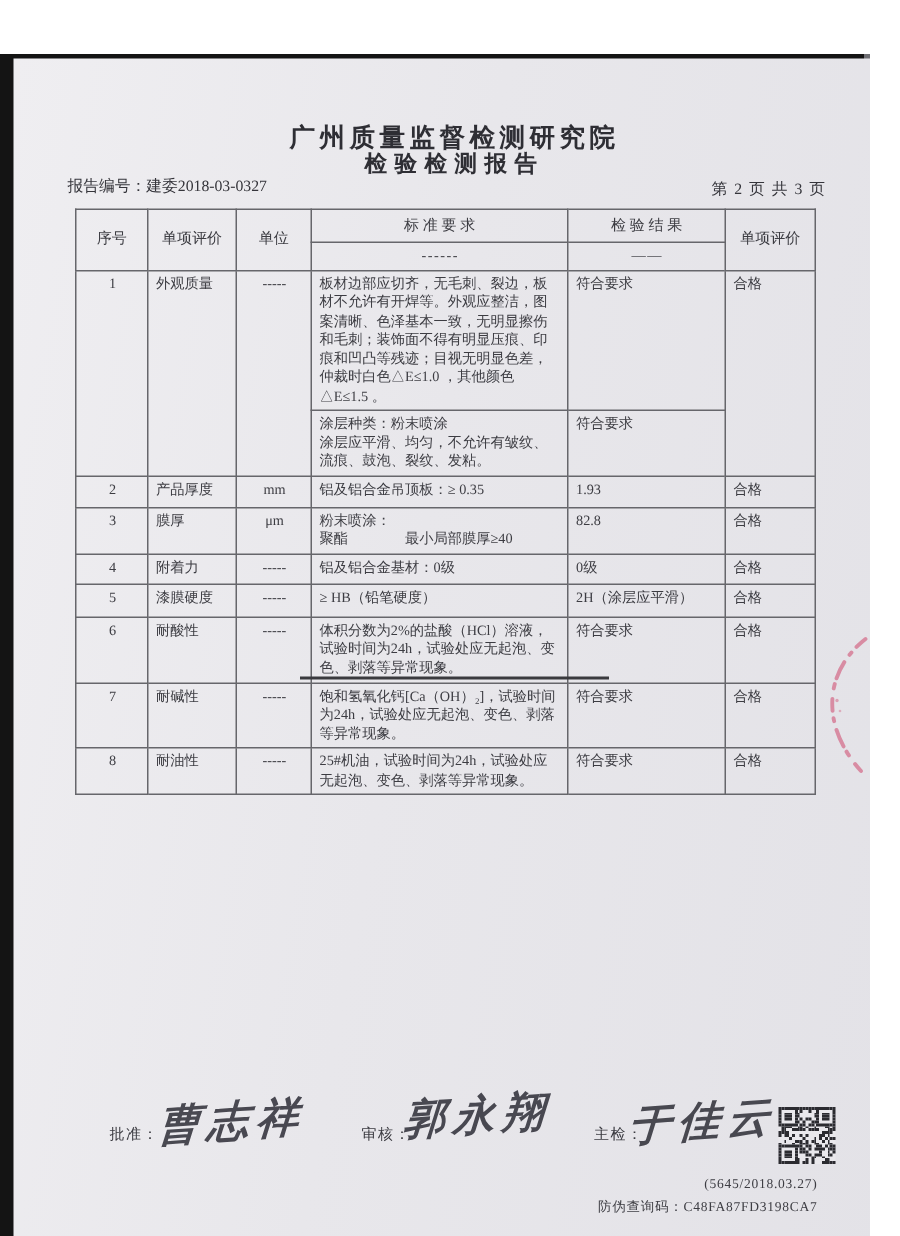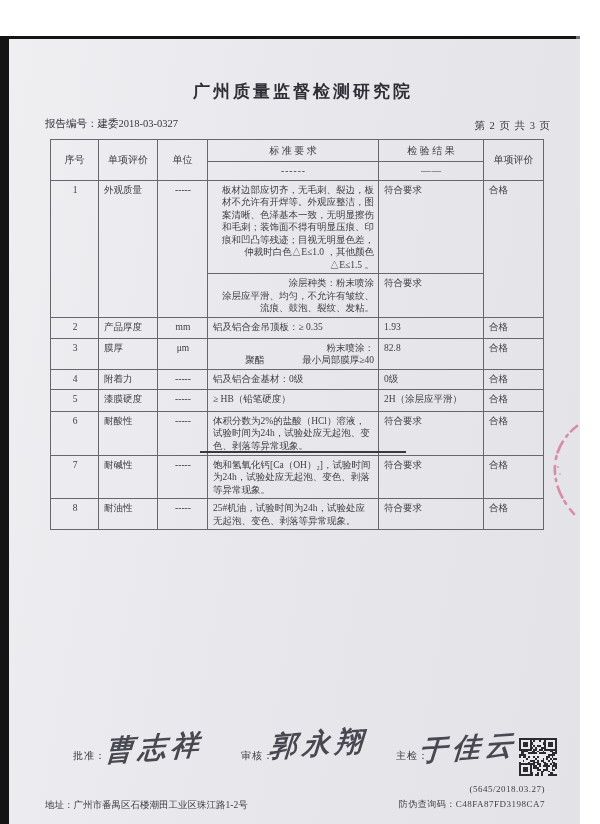--- a/index.html
+++ b/index.html
@@ -19,21 +19,21 @@
           table-layout:fixed;width:493px;}
   .report-table th,.report-table td{border:1px solid #66666b;color:#3c3c42;
           font-weight:normal;font-size:9.5px;line-height:1.32;padding:3px 4px 2px 5px;
           vertical-align:top;overflow:hidden;}
   .report-table th{font-size:10px;text-align:center;vertical-align:middle;padding:2px 2px;}
   .c-seq{text-align:center;}
   .c-unit{text-align:center;color:#4a4a50;}
   .c-item{padding-left:7px;}
   .c-eval{padding-left:9px;}
   .dash-cell{text-align:center;color:#55555a;vertical-align:middle;font-size:9px;letter-spacing:1px;}
-  .pre{white-space:pre-line;text-align:right;}
+  .pre{white-space:pre-line;}
   .hh1{height:22px;} .hh2{height:15px;}
   .r1a{height:53px;} .r1b{height:31px;} .r2{height:21px;} .r3{height:27px;}
   .r4{height:20px;} .r5{height:22px;} .r6{height:36px;} .r7{height:30px;} .r8{height:23px;}
   .end-line{position:absolute;left:191px;top:412px;width:206px;height:2px;background:#3a3a3e;}
   .seal-arc{position:absolute;right:16px;top:385px;opacity:.7;}
   .sig-label{position:absolute;font-size:10px;color:#3a3a40;letter-spacing:1px;}
   .sig{position:absolute;font-size:28px;font-weight:bold;font-style:italic;color:#33333c;
        letter-spacing:5px;transform:rotate(-4deg) skewX(-8deg);opacity:.88;white-space:nowrap;}
   .qr{position:absolute;left:510px;top:699px;width:38px;height:38px;display:grid;
       grid-template-rows:repeat(21,1fr);grid-template-columns:repeat(21,1fr);background:#e9e8ec;}
@@ -44,20 +44,21 @@
 </style>
 </head>
 <body>
 
 <div id="screen">
   <div class="right-shade"></div>
 
   <div class="paper">
 
     <div class="title1">广州质量监督检测研究院</div>
+    <div class="title2">检验检测报告</div>
     <div class="report-no">报告编号：建委2018-03-0327</div>
     <div class="page-ind">第 2 页 共  3  页</div>
 
     <table class="report-table">
       <colgroup>
         <col style="width:48px">
           <col style="width:59px">
           <col style="width:50px">
         <col style="width:171px">
           <col style="width:105px">
@@ -405,15 +406,14 @@
         <div style="grid-area: 21 / 13;"></div>
         <div style="grid-area: 21 / 17;"></div>
         <div style="grid-area: 21 / 18;"></div>
         <div style="grid-area: 21 / 19;"></div>
         <div style="grid-area: 21 / 20;"></div>
         <div style="grid-area: 21 / 21;"></div>
       </div>
 
     <div class="date-code">(5645/2018.03.27)</div>
     <div class="antifake">防伪查询码：C48FA87FD3198CA7</div>
-    <div class="address">地址：广州市番禺区石楼潮田工业区珠江路1-2号</div>
   </div>
 </div>
 
 </body></html>

